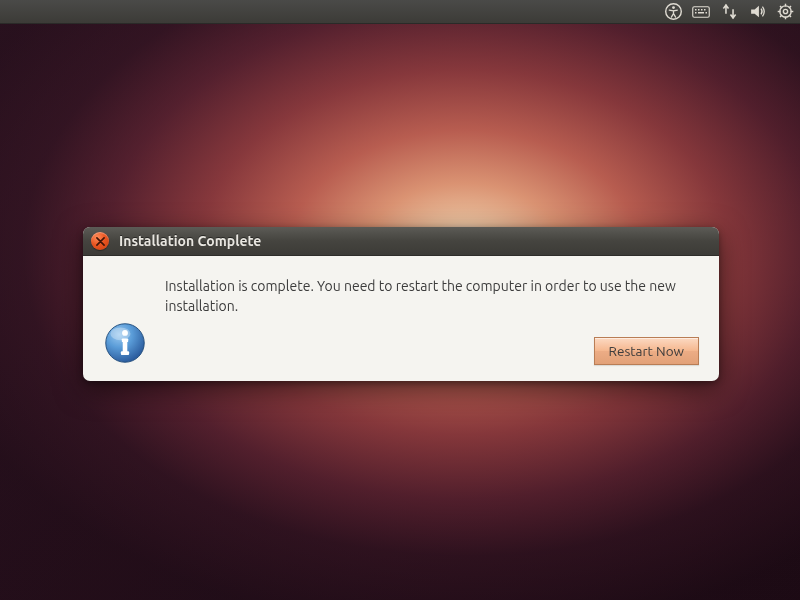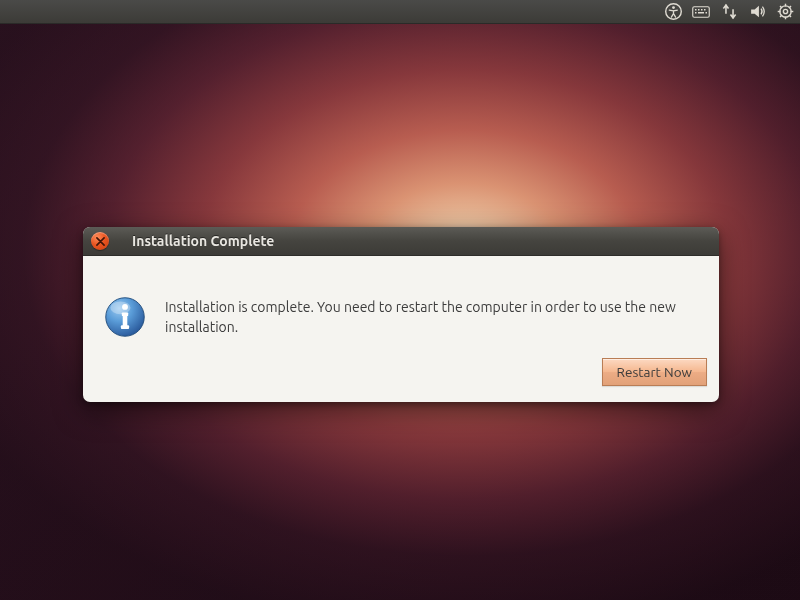--- a/index.html
+++ b/index.html
@@ -66,21 +66,21 @@
       box-shadow: 0 8px 28px rgba(0,0,0,0.55), 0 2px 6px rgba(0,0,0,0.35);
       overflow: hidden;
       z-index: 5;
     }
     .dialog-titlebar {
       height: 29px;
       background: linear-gradient(to bottom, #5c5b56 0%, #45443f 50%, #3c3b37 100%);
       display: flex;
       align-items: center;
       padding: 0 8px;
-      gap: 23px;
+      gap: 10px;
       border-bottom: 1px solid #2e2d2a;
     }
     .close-button {
       width: 18px;
       height: 18px;
       border-radius: 50%;
       background: radial-gradient(circle at 35% 30%, #ff8d5a 0%, #e95420 45%, #c73f10 100%);
       box-shadow: inset 0 1px 1px rgba(255,255,255,0.35), 0 1px 1px rgba(0,0,0,0.35);
       display: flex;
       align-items: center;
@@ -91,25 +91,24 @@
       font-weight: bold;
       line-height: 1;
     }
     .dialog-title {
       color: #e8e6e0;
       font-size: 14px;
       font-weight: bold;
       text-shadow: 0 -1px 0 rgba(0,0,0,0.5);
     }
     .dialog-body {
-      padding: 18px 12px 16px 20px;
+      padding: 18px 20px 16px 20px;
       display: flex;
       gap: 18px;
-      align-items: flex-start;
-      margin-top: 21px;
+      align-items: flex-end;
     }
     .info-icon {
       width: 44px;
       height: 44px;
       flex-shrink: 0;
     }
     .dialog-content {
       flex: 1;
     }
     .dialog-message {

